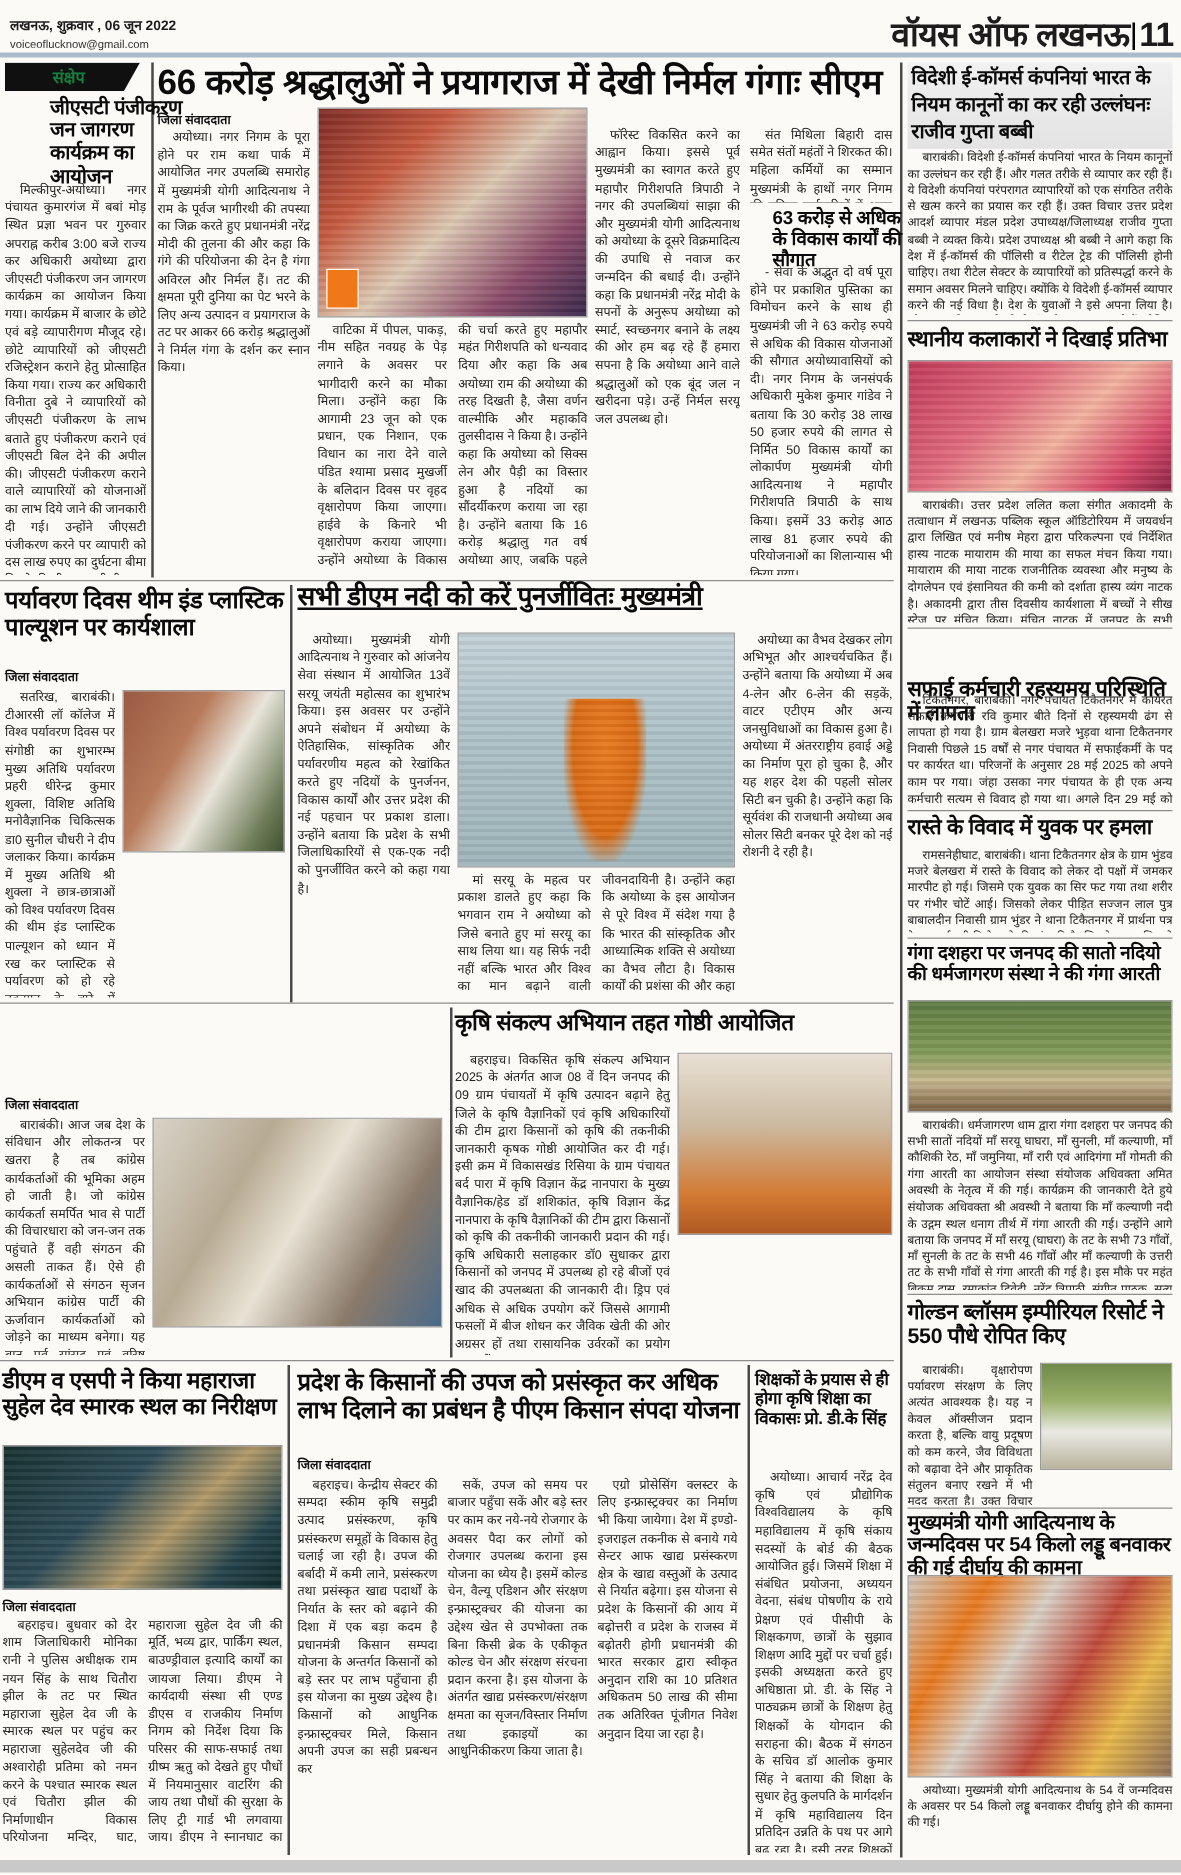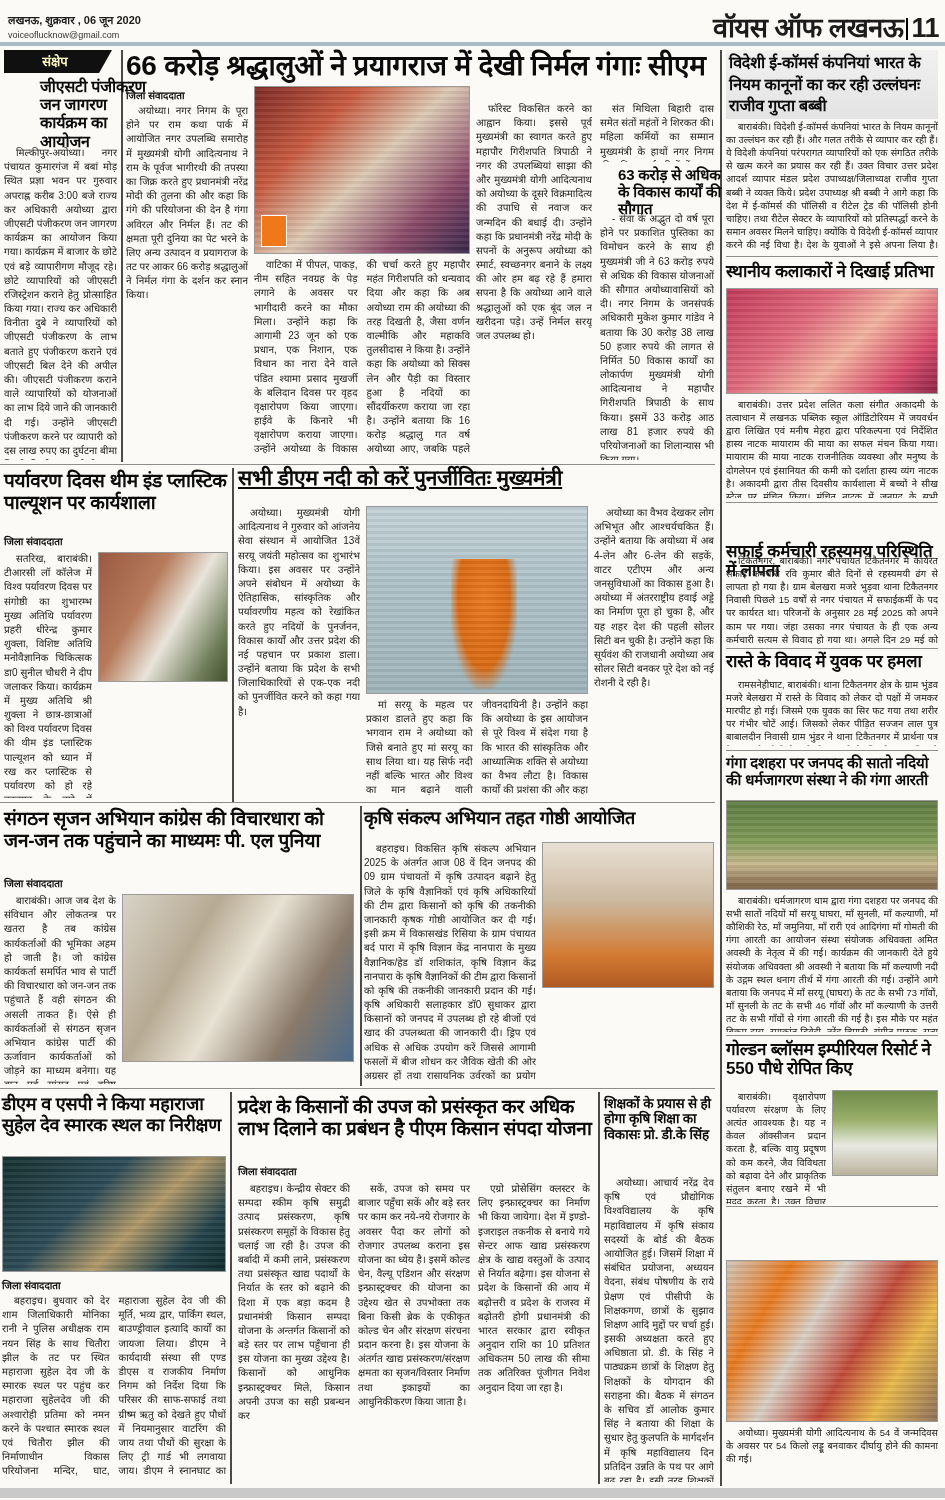--- a/index.html
+++ b/index.html
@@ -19,32 +19,32 @@
   .cols2{column-count:2;column-gap:9px;}
   .texture{position:absolute;inset:0;background:repeating-linear-gradient(0deg,rgba(255,255,255,.06) 0 3px,rgba(0,0,0,.05) 3px 6px);}
   
   .dateline{font-size:11px;font-weight:700;}
   .email{font-size:9px;color:#333;}
   .section-title{font-size:31px;font-weight:900;text-align:center;letter-spacing:-0.5px;}
   .paper-name{font-size:27px;font-weight:900;letter-spacing:-0.5px;}
   .vbar{display:inline-block;width:2px;height:22px;background:#000;margin:0 3px;vertical-align:-3px;}
   .divider{position:absolute;left:0;width:945px;height:4px;background:#a9bcc7;}
   .brief-label{
-    background:#101010;color:#fef9c3;font-weight:800;font-size:13px;text-align:center;
+    background:#101010;color:#15803d;font-weight:800;font-size:13px;text-align:center;
     clip-path:polygon(0 0,100% 0,88% 100%,0 100%);padding:2px 14px 3px 8px;
   }
   .bottom-bar{position:absolute;left:0;width:945px;height:10px;background:#c9c9c9;}
   .hl-band{background:linear-gradient(#f1f1f1,#e3e3e3);padding:2px 3px;}
 </style>
 </head>
 <body>
 
 <div id="page">
 
-  <div class="abs dateline" style="left:8px;top:12px;">लखनऊ, शुक्रवार , 06 जून  2020</div>
+  <div class="abs dateline" style="left:8px;top:12px;">लखनऊ, शुक्रवार , 06 जून  2022</div>
   <div class="abs email" style="left:8px;top:30px;">voiceoflucknow@gmail.com</div>
   <div class="abs" style="right:6px;top:8px;text-align:right;">
     <span class="paper-name">वॉयस ऑफ लखनऊ</span><span class="vbar"></span><span class="paper-name">11</span>
   </div>
   <div class="divider" style="top:42px;"></div>
 
   <div class="rule-v" style="left:121px;top:50px;height:412px;"></div>
   <div class="rule-v" style="left:232px;top:468px;height:334px;"></div>
   <div class="rule-v" style="left:360px;top:806px;height:280px;"></div>
   <div class="rule-v" style="left:720px;top:50px;height:1436px;"></div>
@@ -97,20 +97,21 @@
     <div class="texture"></div>
   </div>
   <div class="abs body" style="left:726px;top:894px;width:212px;height:138px;font-size:9.5px;line-height:1.38;">बाराबंकी। धर्मजागरण धाम द्वारा गंगा दशहरा पर जनपद की सभी सातों नदियों माँ सरयू घाघरा, माँ सुनली, माँ कल्याणी, माँ कौशिकी रेठ, माँ जमुनिया, माँ रारी एवं आदिगंगा माँ गोमती की गंगा आरती का आयोजन संस्था संयोजक अधिवक्ता अमित अवस्थी के नेतृत्व में की गई। कार्यक्रम की जानकारी देते हुये संयोजक अधिवक्ता श्री अवस्थी ने बताया कि माँ कल्याणी नदी के उद्गम स्थल धनाग तीर्थ में गंगा आरती की गई। उन्होंने आगे बताया कि जनपद में माँ सरयू (घाघरा) के तट के सभी 73 गाँवों, माँ सुनली के तट के सभी 46 गाँवों और माँ कल्याणी के उत्तरी तट के सभी गाँवों से गंगा आरती की गई है। इस मौके पर महंत बिक्रम दास, रमाकांत द्विवेदी, नरेंद्र त्रिपाठी, संगीत पाठक, सत्य प्रकाश तिवारी, आलोक कुमार, अंशु तिवारी, विमल यादव, शिवानंद, दिनेश कुमार तिवारी, अखिलेश यादव, अभिषेक कुमार मिश्र, शीला देवी, मिथिलेश कुमारी, सरस्वती यादव, नैंसी तिवारी मौजूद रहे।</div>
 
   <div class="abs hl" style="left:726px;top:1040px;width:212px;font-size:17px;">गोल्डन ब्लॉसम इम्पीरियल रिसोर्ट ने 550 पौधे रोपित किए</div>
   <div class="abs" style="left:726px;top:1090px;width:212px;height:114px;overflow:hidden;">
     <div class="photo-f" style="width:106px;height:86px;background:linear-gradient(180deg,#6f8a4a 0%,#9ab06a 35%,#e9e9e2 65%,#b9b39d 100%);"></div>
     <div class="body" style="font-size:9.5px;line-height:1.38;">बाराबंकी। वृक्षारोपण पर्यावरण संरक्षण के लिए अत्यंत आवश्यक है। यह न केवल ऑक्सीजन प्रदान करता है, बल्कि वायु प्रदूषण को कम करने, जैव विविधता को बढ़ावा देने और प्राकृतिक संतुलन बनाए रखने में भी मदद करता है। उक्त विचार गोल्डन ब्लॉसम इम्पीरियल रिसोर्ट द्वारा रिवर फ्रंट गोमतीनगर में वृक्षारोपण करते हुये रिसोर्ट निदेशक इंद्रजीत सिंह ने व्यक्त किये। वृक्षारोपण कार्यक्रम में उमेश आहूजा, महाप्रबंधक मिथिलेश सिंह, सहकर्मियों द्वारा लगभग 550 वृक्षों को रोपित करते हुये संरक्षित करने का संकल्प लिया गया।</div>
   </div>
 
+  <div class="abs hl" style="left:726px;top:1210px;width:212px;font-size:16px;">मुख्यमंत्री योगी आदित्यनाथ के जन्मदिवस पर 54 किलो लड्डू बनवाकर की गई दीर्घायु की कामना</div>
   <div class="photo" style="left:726px;top:1260px;width:212px;height:162px;background:linear-gradient(120deg,#cfc6ba 0%,#e8791e 22%,#d8cfc4 40%,#c04a3a 60%,#e8b84a 78%,#8e6f5a 100%);">
     <div class="texture"></div>
   </div>
   <div class="abs body" style="left:726px;top:1426px;width:212px;height:56px;font-size:9.5px;line-height:1.38;">अयोध्या। मुख्यमंत्री योगी आदित्यनाथ के 54 वें जन्मदिवस के अवसर पर 54 किलो लड्डू बनवाकर दीर्घायु होने की कामना की गई।</div>
 
   <div class="abs hl" style="left:4px;top:470px;width:224px;font-size:19px;">पर्यावरण दिवस थीम इंड प्लास्टिक पाल्यूशन पर कार्यशाला</div>
   <div class="abs byline" style="left:4px;top:534px;">जिला संवाददाता</div>
   <div class="abs" style="left:4px;top:552px;width:224px;height:246px;overflow:hidden;">
     <div class="photo-f" style="width:130px;height:130px;background:linear-gradient(120deg,#9a5a43 0%,#b77a5a 35%,#e8e4da 58%,#6f7d5a 85%,#41502f 100%);"></div>
     <div class="body">सतरिख, बाराबंकी। टीआरसी लॉ कॉलेज में विश्व पर्यावरण दिवस पर संगोष्ठी का शुभारम्भ मुख्य अतिथि पर्यावरण प्रहरी धीरेन्द्र कुमार शुक्ला, विशिष्ट अतिथि मनोवैज्ञानिक चिकित्सक डा0 सुनील चौधरी ने दीप जलाकर किया। कार्यक्रम में मुख्य अतिथि श्री शुक्ला ने छात्र-छात्राओं को विश्व पर्यावरण दिवस की थीम इंड प्लास्टिक पाल्यूशन को ध्यान में रख कर प्लास्टिक से पर्यावरण को हो रहे नुकसान के बारे में जानकारी दी। उन्होंने कहा कि प्लास्टिक उत्पादों का उपयोग कम से कम करें और पर्यावरण के संरक्षण हेतु सभी को पौधरोपण करने व प्लास्टिक का उपयोग न करने की अपील की। विशिष्ट अतिथि मनोवैज्ञानिक चिकित्सक डा0 चौधरी समेत कॉलेज के शिक्षक एवं छात्र-छात्राएं मौजूद रहे।</div>
@@ -118,21 +119,20 @@
 
   <div class="abs hl" style="left:238px;top:466px;width:476px;font-size:21px;white-space:nowrap;text-decoration:underline;">सभी डीएम नदी को करें पुनर्जीवितः मुख्यमंत्री</div>
   <div class="abs body" style="left:238px;top:506px;width:122px;height:294px;">अयोध्या। मुख्यमंत्री योगी आदित्यनाथ ने गुरुवार को आंजनेय सेवा संस्थान में आयोजित 13वें सरयू जयंती महोत्सव का शुभारंभ किया। इस अवसर पर उन्होंने अपने संबोधन में अयोध्या के ऐतिहासिक, सांस्कृतिक और पर्यावरणीय महत्व को रेखांकित करते हुए नदियों के पुनर्जनन, विकास कार्यों और उत्तर प्रदेश की नई पहचान पर प्रकाश डाला। उन्होंने बताया कि प्रदेश के सभी जिलाधिकारियों से एक-एक नदी को पुनर्जीवित करने को कहा गया है।</div>
   <div class="photo" style="left:366px;top:506px;width:222px;height:188px;background:linear-gradient(180deg,#c3d2d8 0%,#aec2c8 40%,#9eb4ba 100%);">
     <div style="position:absolute;left:38%;top:28%;width:30%;height:70%;background:radial-gradient(ellipse at 50% 30%,#e8791e 0%,#d96a14 55%,transparent 75%);"></div>
     <div class="texture"></div>
   </div>
   <div class="abs body cols2" style="left:366px;top:698px;width:222px;height:102px;">मां सरयू के महत्व पर प्रकाश डालते हुए कहा कि भगवान राम ने अयोध्या को जिसे बनाते हुए मां सरयू का साथ लिया था। यह सिर्फ नदी नहीं बल्कि भारत और विश्व का मान बढ़ाने वाली जीवनदायिनी है। उन्होंने कहा कि अयोध्या के इस आयोजन से पूरे विश्व में संदेश गया है कि भारत की सांस्कृतिक और आध्यात्मिक शक्ति से अयोध्या का वैभव लौटा है। विकास कार्यों की प्रशंसा की और कहा कि यह नगर देश का आदर्श बन रहा है।</div>
   <div class="abs body" style="left:594px;top:506px;width:120px;height:294px;">अयोध्या का वैभव देखकर लोग अभिभूत और आश्चर्यचकित हैं। उन्होंने बताया कि अयोध्या में अब 4-लेन और 6-लेन की सड़कें, वाटर एटीएम और अन्य जनसुविधाओं का विकास हुआ है। अयोध्या में अंतरराष्ट्रीय हवाई अड्डे का निर्माण पूरा हो चुका है, और यह शहर देश की पहली सोलर सिटी बन चुकी है। उन्होंने कहा कि सूर्यवंश की राजधानी अयोध्या अब सोलर सिटी बनकर पूरे देश को नई रोशनी दे रही है।</div>
 
-  <div class="abs hl" style="left:4px;top:808px;width:350px;font-size:19px;">संगठन सृजन अभियान कांग्रेस की विचारधारा को जन-जन तक पहुंचाने का माध्यमः पी. एल पुनिया</div>
   <div class="abs byline" style="left:4px;top:876px;">जिला संवाददाता</div>
   <div class="abs" style="left:4px;top:894px;width:350px;height:190px;overflow:hidden;">
     <div class="photo-f" style="width:232px;height:168px;background:linear-gradient(120deg,#d8d3c8 0%,#b7aa93 30%,#e8e2d4 50%,#8a7a6a 75%,#4a6a8a 100%);"></div>
     <div class="body">बाराबंकी। आज जब देश के संविधान और लोकतन्त्र पर खतरा है तब कांग्रेस कार्यकर्ताओं की भूमिका अहम हो जाती है। जो कांग्रेस कार्यकर्ता समर्पित भाव से पार्टी की विचारधारा को जन-जन तक पहुंचाते हैं वही संगठन की असली ताकत हैं। ऐसे ही कार्यकर्ताओं से संगठन सृजन अभियान कांग्रेस पार्टी की ऊर्जावान कार्यकर्ताओं को जोड़ने का माध्यम बनेगा। यह बात पूर्व सांसद एवं वरिष्ठ कांग्रेस नेता पी. एल पुनिया ने संगठन सृजन अभियान बैठक में व्यक्त किये। जिसकी अध्यक्षता जिलाध्यक्ष मोहम्मद सादिक ने की। कार्यक्रम में विशिष्ट अतिथियों के रूप में जिला पदाधिकारी तथा बड़ी संख्या में कार्यकर्ता एवं फ्रण्टल संगठनों के पदाधिकारी मौजूद रहे।</div>
   </div>
 
   <div class="abs hl" style="left:364px;top:808px;width:350px;font-size:18px;white-space:nowrap;">कृषि संकल्प अभियान तहत गोष्ठी आयोजित</div>
   <div class="abs" style="left:364px;top:842px;width:350px;height:242px;overflow:hidden;">
     <div class="photo-f" style="width:172px;height:146px;background:linear-gradient(180deg,#e8e0d4 0%,#cbb9a0 40%,#d27a33 78%,#b05a23 100%);"></div>
     <div class="body">बहराइच। विकसित कृषि संकल्प अभियान 2025 के अंतर्गत आज 08 वें दिन जनपद की 09 ग्राम पंचायतों में कृषि उत्पादन बढ़ाने हेतु जिले के कृषि वैज्ञानिकों एवं कृषि अधिकारियों की टीम द्वारा किसानों को कृषि की तकनीकी जानकारी कृषक गोष्ठी आयोजित कर दी गई। इसी क्रम में विकासखंड रिसिया के ग्राम पंचायत बर्द पारा में कृषि विज्ञान केंद्र नानपारा के मुख्य वैज्ञानिक/हेड डॉ शशिकांत, कृषि विज्ञान केंद्र नानपारा के कृषि वैज्ञानिकों की टीम द्वारा किसानों को कृषि की तकनीकी जानकारी प्रदान की गई। कृषि अधिकारी सलाहकार डॉ0 सुधाकर द्वारा किसानों को जनपद में उपलब्ध हो रहे बीजों एवं खाद की उपलब्धता की जानकारी दी। ड्रिप एवं अधिक से अधिक उपयोग करें जिससे आगामी फसलों में बीज शोधन कर जैविक खेती की ओर अग्रसर हों तथा रासायनिक उर्वरकों का प्रयोग कम करें।</div>

